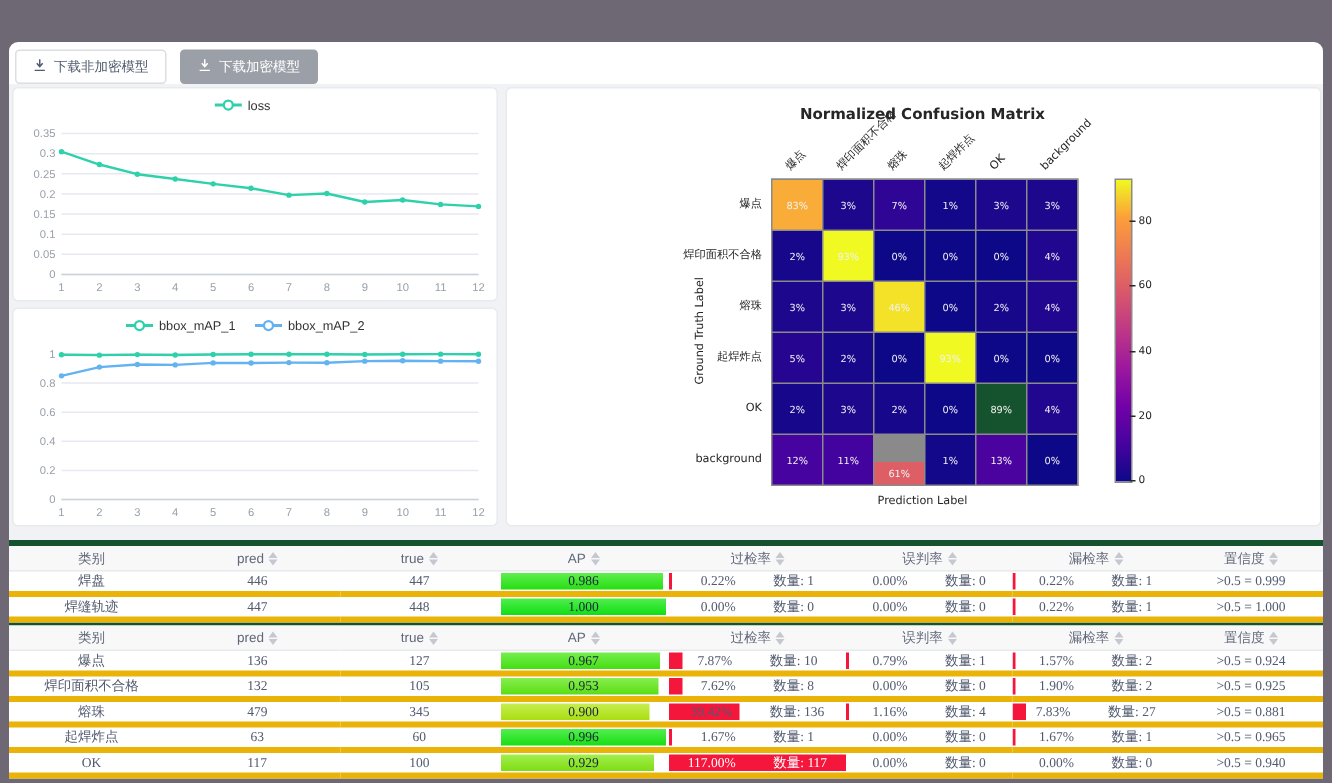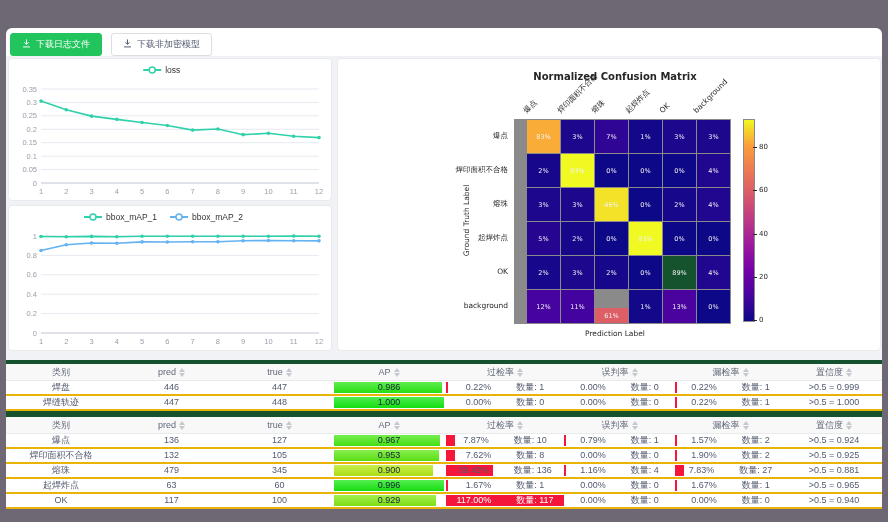--- a/index.html
+++ b/index.html
@@ -10,70 +10,70 @@
   .btn{display:inline-flex;align-items:center;gap:5px;height:21px;padding:0 11px;border-radius:3px;font-size:9px;cursor:pointer;border:1px solid transparent;white-space:nowrap;}
   .btn svg{width:9px;height:9px;}
   
   .dash{position:absolute;left:0;top:28px;width:876px;height:304px;background:#f0f2f5;}
   .card{position:absolute;background:#fff;border:1px solid #e8eaec;border-radius:4px;box-sizing:border-box;}
   #card-loss{left:2px;top:2px;width:324px;height:143px;}
   #card-map{left:2px;top:149px;width:324px;height:146px;}
   #card-matrix{left:331px;top:2px;width:544px;height:293px;font-family:"DejaVu Sans",sans-serif;}
   
   .cm-title{position:absolute;left:127px;top:12px;width:300px;text-align:center;font-weight:bold;font-size:10px;color:#262626;}
-  .cm-grid{position:absolute;left:176px;top:60px;width:203px;height:203px;display:grid;grid-template-columns:repeat(6,33px);grid-template-rows:repeat(6,33px);gap:1px;background:#8a8a8a;border:1px solid #8a8a8a;padding-left:12px;}
+  .cm-grid{position:absolute;left:176px;top:60px;width:203px;height:203px;display:grid;grid-template-columns:repeat(6,33px);grid-template-rows:repeat(6,33px);gap:1px;background:#8a8a8a;border:1px solid #8a8a8a;}
   .cm-cell{display:flex;align-items:center;justify-content:center;font-size:6.5px;color:#f2f2f2;}
   .cm-rowlabel{position:absolute;width:170px;text-align:right;font-size:7.5px;color:#262626;line-height:9px;}
   .cm-collabel{position:absolute;font-size:7.5px;color:#262626;white-space:nowrap;transform-origin:0 100%;transform:rotate(-45deg);line-height:9px;}
   .cm-ylabel{position:absolute;left:48px;top:157px;width:160px;text-align:center;font-size:7.5px;color:#262626;transform:rotate(-90deg);}
   .cm-xlabel{position:absolute;left:177px;top:270px;width:200px;text-align:center;font-size:7.5px;color:#262626;}
   .cm-colorbar{position:absolute;left:405px;top:60px;width:12px;height:203px;border:1px solid #8a8a8a;box-sizing:border-box;
     background:linear-gradient(to top,#0d0887 0%,#46039f 12.5%,#7201a8 25%,#9c179e 37.5%,#bd3786 50%,#d8576b 62.5%,#ed7953 75%,#fb9f3a 87.5%,#f0f921 100%);}
   .cm-cbtick{position:absolute;font-size:7px;color:#262626;line-height:7px;}
   .cm-cbtick::before{content:"";position:absolute;left:-6px;top:3px;width:4px;height:1px;background:#262626;}
   
   .tables-region{position:absolute;left:0;top:332px;width:876px;height:140px;background:#14532d;}
   .tbl{position:absolute;left:0;width:876px;background:#fff;font-size:9px;color:#515a6e;}
   #table1{top:4px;}
   #table2{top:57px;}
   .trow{display:grid;grid-template-columns:110px 111px 105px 114px 118px 111px 111px auto;align-items:stretch;}
   .th{background:#f8f8f9;border-bottom:1px solid #e8eaec;height:16px;display:flex;align-items:center;justify-content:center;color:#61687a;gap:3px;}
-  .td{height:13px;line-height:13px;text-align:center;border-bottom:2px solid #eab308;position:relative;overflow:hidden;}
+  .td{height:13px;line-height:13px;text-align:center;border-bottom:4px solid #eab308;position:relative;overflow:hidden;font-family:Liberation Serif, serif;}
   .sort{display:inline-flex;flex-direction:column;gap:1px;}
   .sort i{display:block;width:0;height:0;border-left:3px solid transparent;border-right:3px solid transparent;}
   .sort .up{border-bottom:4px solid #c5c8ce;}
   .sort .dn{border-top:4px solid #c5c8ce;}
   .apwrap{position:absolute;left:2px;right:2px;top:1px;bottom:1px;}
   .apbar{position:absolute;left:0;top:0;bottom:0;}
   .aptxt{position:absolute;inset:0;text-align:center;line-height:11px;color:#17233d;}
   .rbar{position:absolute;left:0;top:1px;bottom:1px;background:#f5163b;}
   .rtxt{position:relative;z-index:1;}
   .rtxt .n{margin-left:25px;}
   .td.fullred .rtxt{color:#fff;}
   
   .chart-svg{display:block;}
 </style>
 </head>
 <body>
 
 <div class="window">
   <div class="toolbar" id="toolbar">
-      <div class="btn" style="background: rgb(33, 196, 93); color: rgb(255, 255, 255); border-color: rgb(33, 196, 93);">
-        <span><svg viewBox="0 0 10 10">
-            <path d="M5 0.5v5.2M2.8 3.6L5 6 7.2 3.6" stroke="currentColor" stroke-width="1.1" fill="none"></path>
-            <path d="M1.2 8.8h7.6" stroke="currentColor" stroke-width="1.1"></path>
-          </svg></span>
-        <span>下载日志文件</span>
-      </div>
       <div class="btn" style="background: rgb(255, 255, 255); color: rgb(81, 90, 110); border-color: rgb(220, 222, 226);">
         <span><svg viewBox="0 0 10 10">
             <path d="M5 0.5v5.2M2.8 3.6L5 6 7.2 3.6" stroke="currentColor" stroke-width="1.1" fill="none"></path>
             <path d="M1.2 8.8h7.6" stroke="currentColor" stroke-width="1.1"></path>
           </svg></span>
         <span>下载非加密模型</span>
+      </div>
+      <div class="btn" style="background: rgb(155, 160, 168); color: rgb(255, 255, 255); border-color: rgb(155, 160, 168);">
+        <span><svg viewBox="0 0 10 10">
+            <path d="M5 0.5v5.2M2.8 3.6L5 6 7.2 3.6" stroke="currentColor" stroke-width="1.1" fill="none"></path>
+            <path d="M1.2 8.8h7.6" stroke="currentColor" stroke-width="1.1"></path>
+          </svg></span>
+        <span>下载加密模型</span>
       </div>
     </div>
 
   <div class="dash">
     <div class="card" id="card-loss">
         <svg width="322" height="141" class="chart-svg">
           <line x1="32" x2="310" y1="124" y2="124" stroke="#e6e9f0" stroke-width="1"></line>
           <text x="28" y="126.5" text-anchor="end" font-size="7.5" fill="#99a0ab">0</text>
           <line x1="32" x2="310" y1="110.57142857142857" y2="110.57142857142857" stroke="#e6e9f0" stroke-width="1"></line>
           <text x="28" y="113.07142857142857" text-anchor="end" font-size="7.5" fill="#99a0ab">0.05</text>

